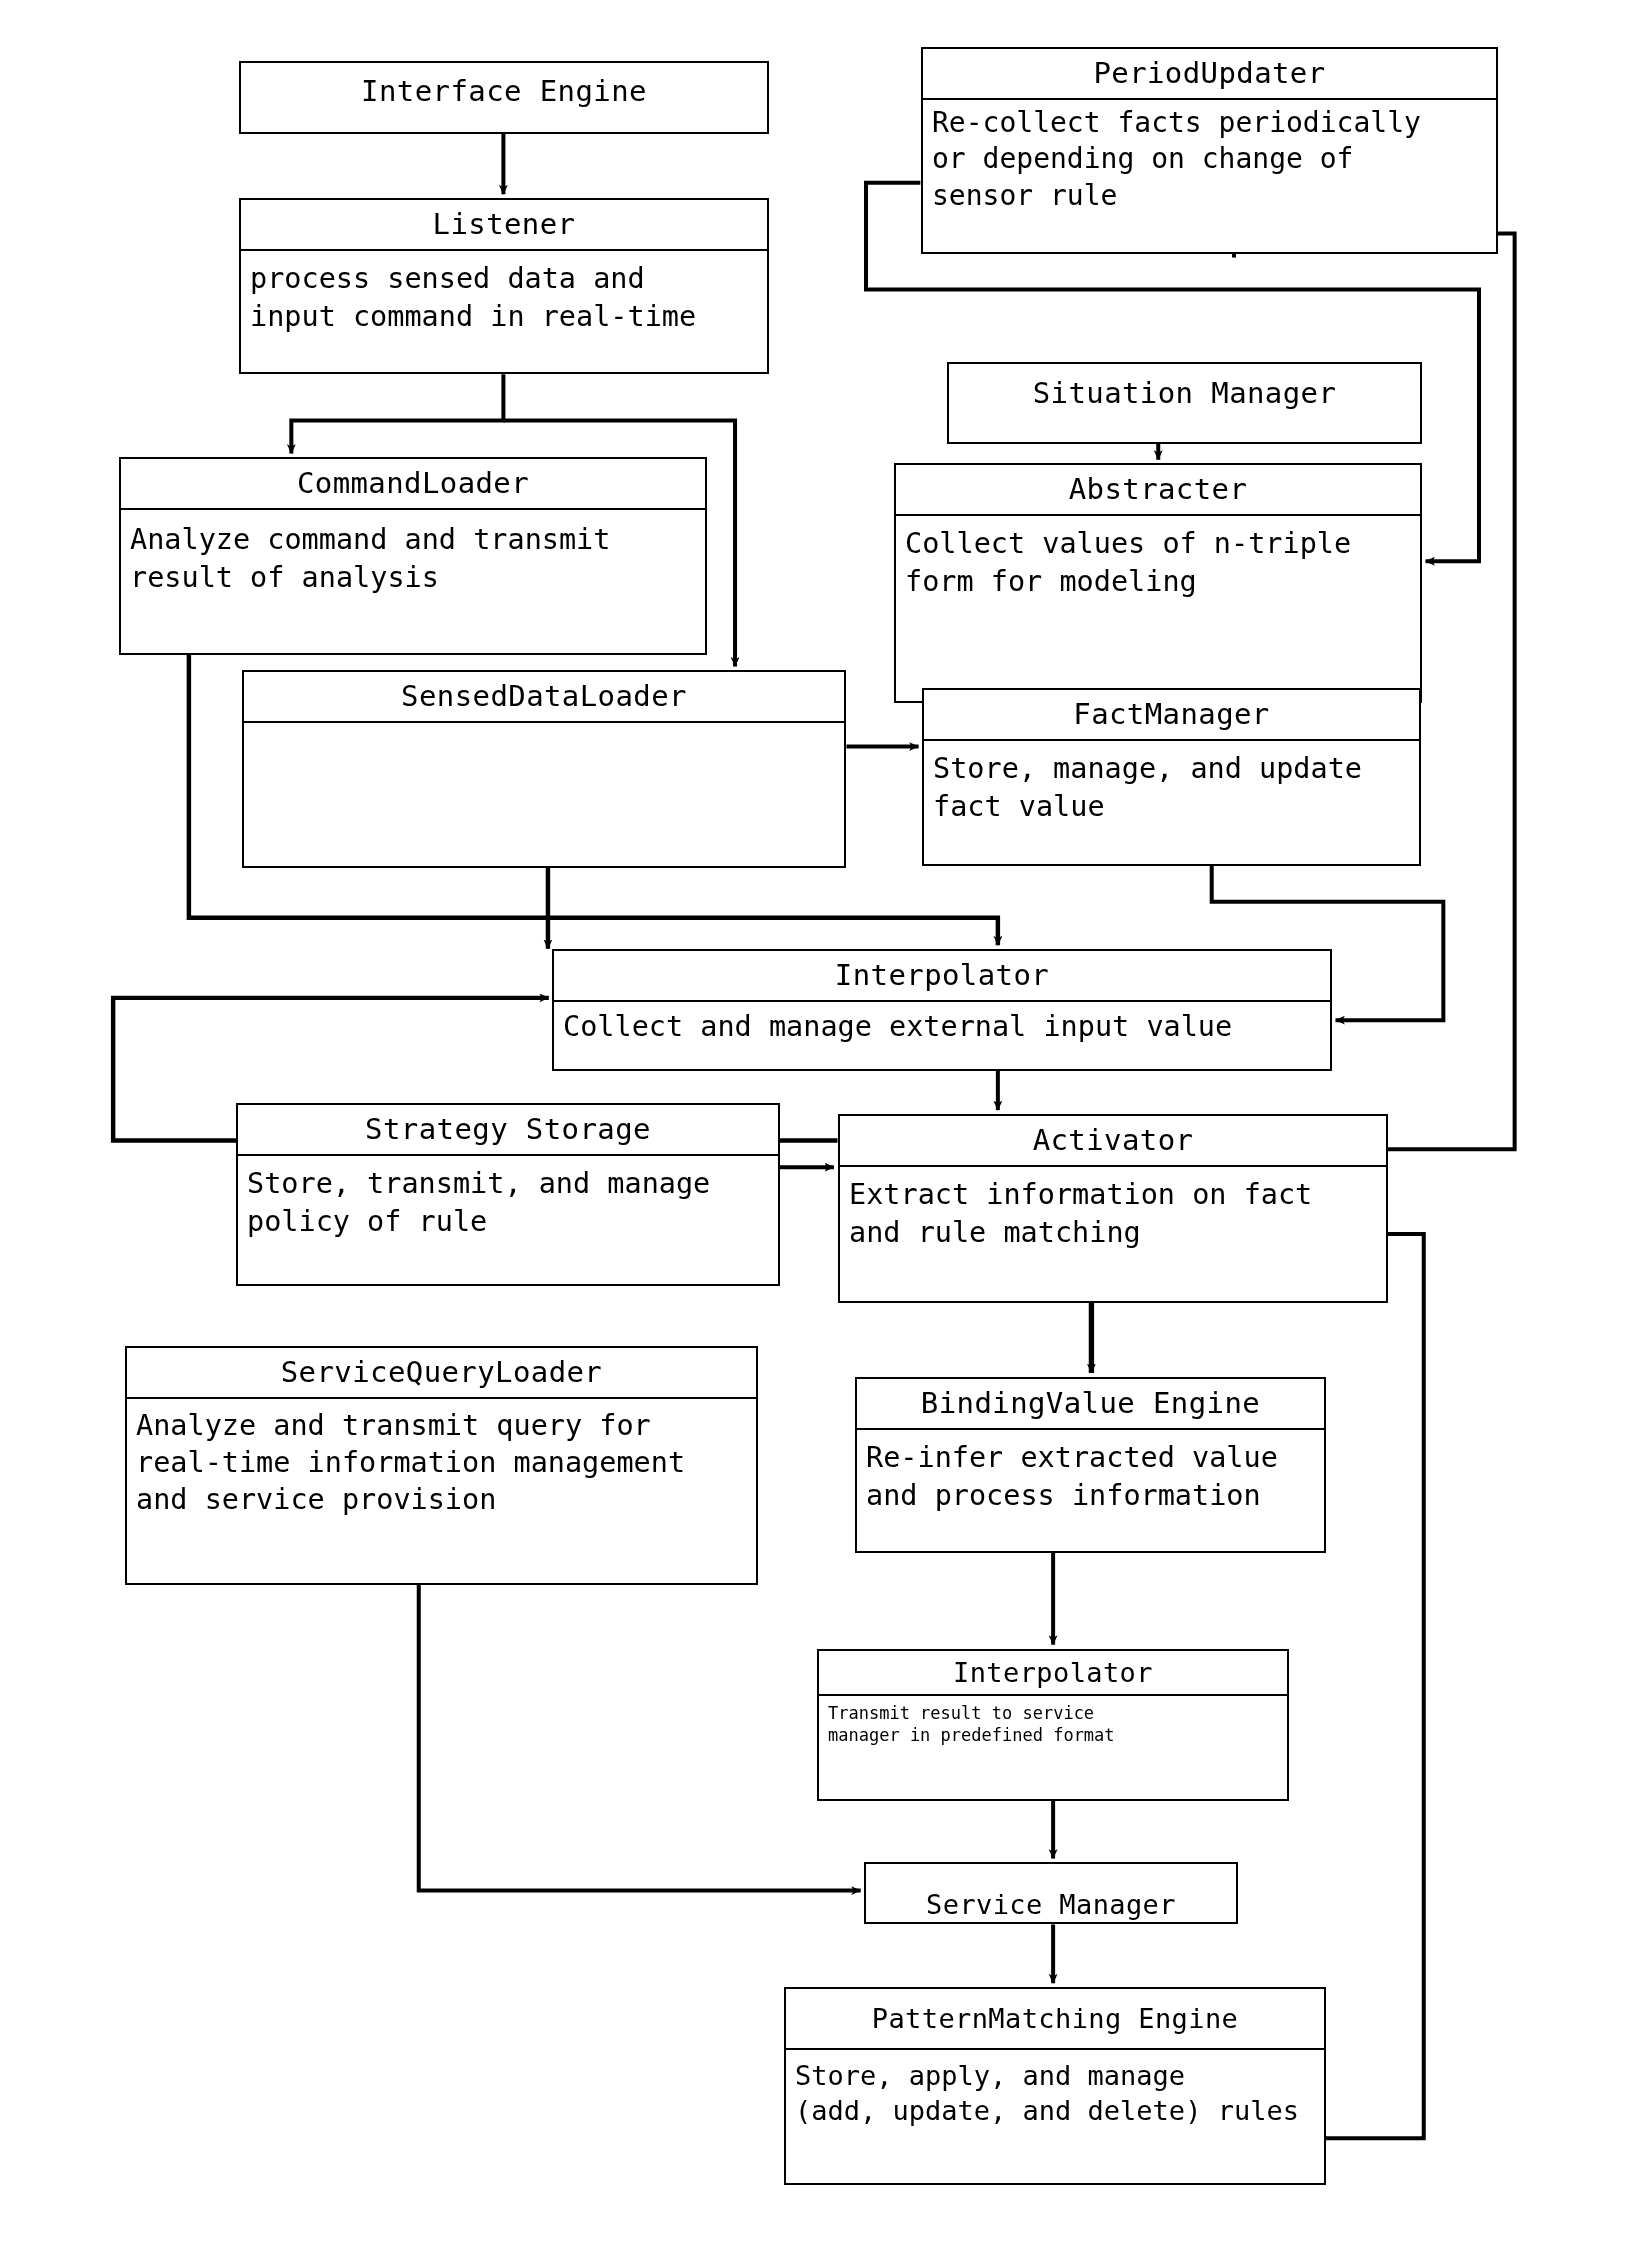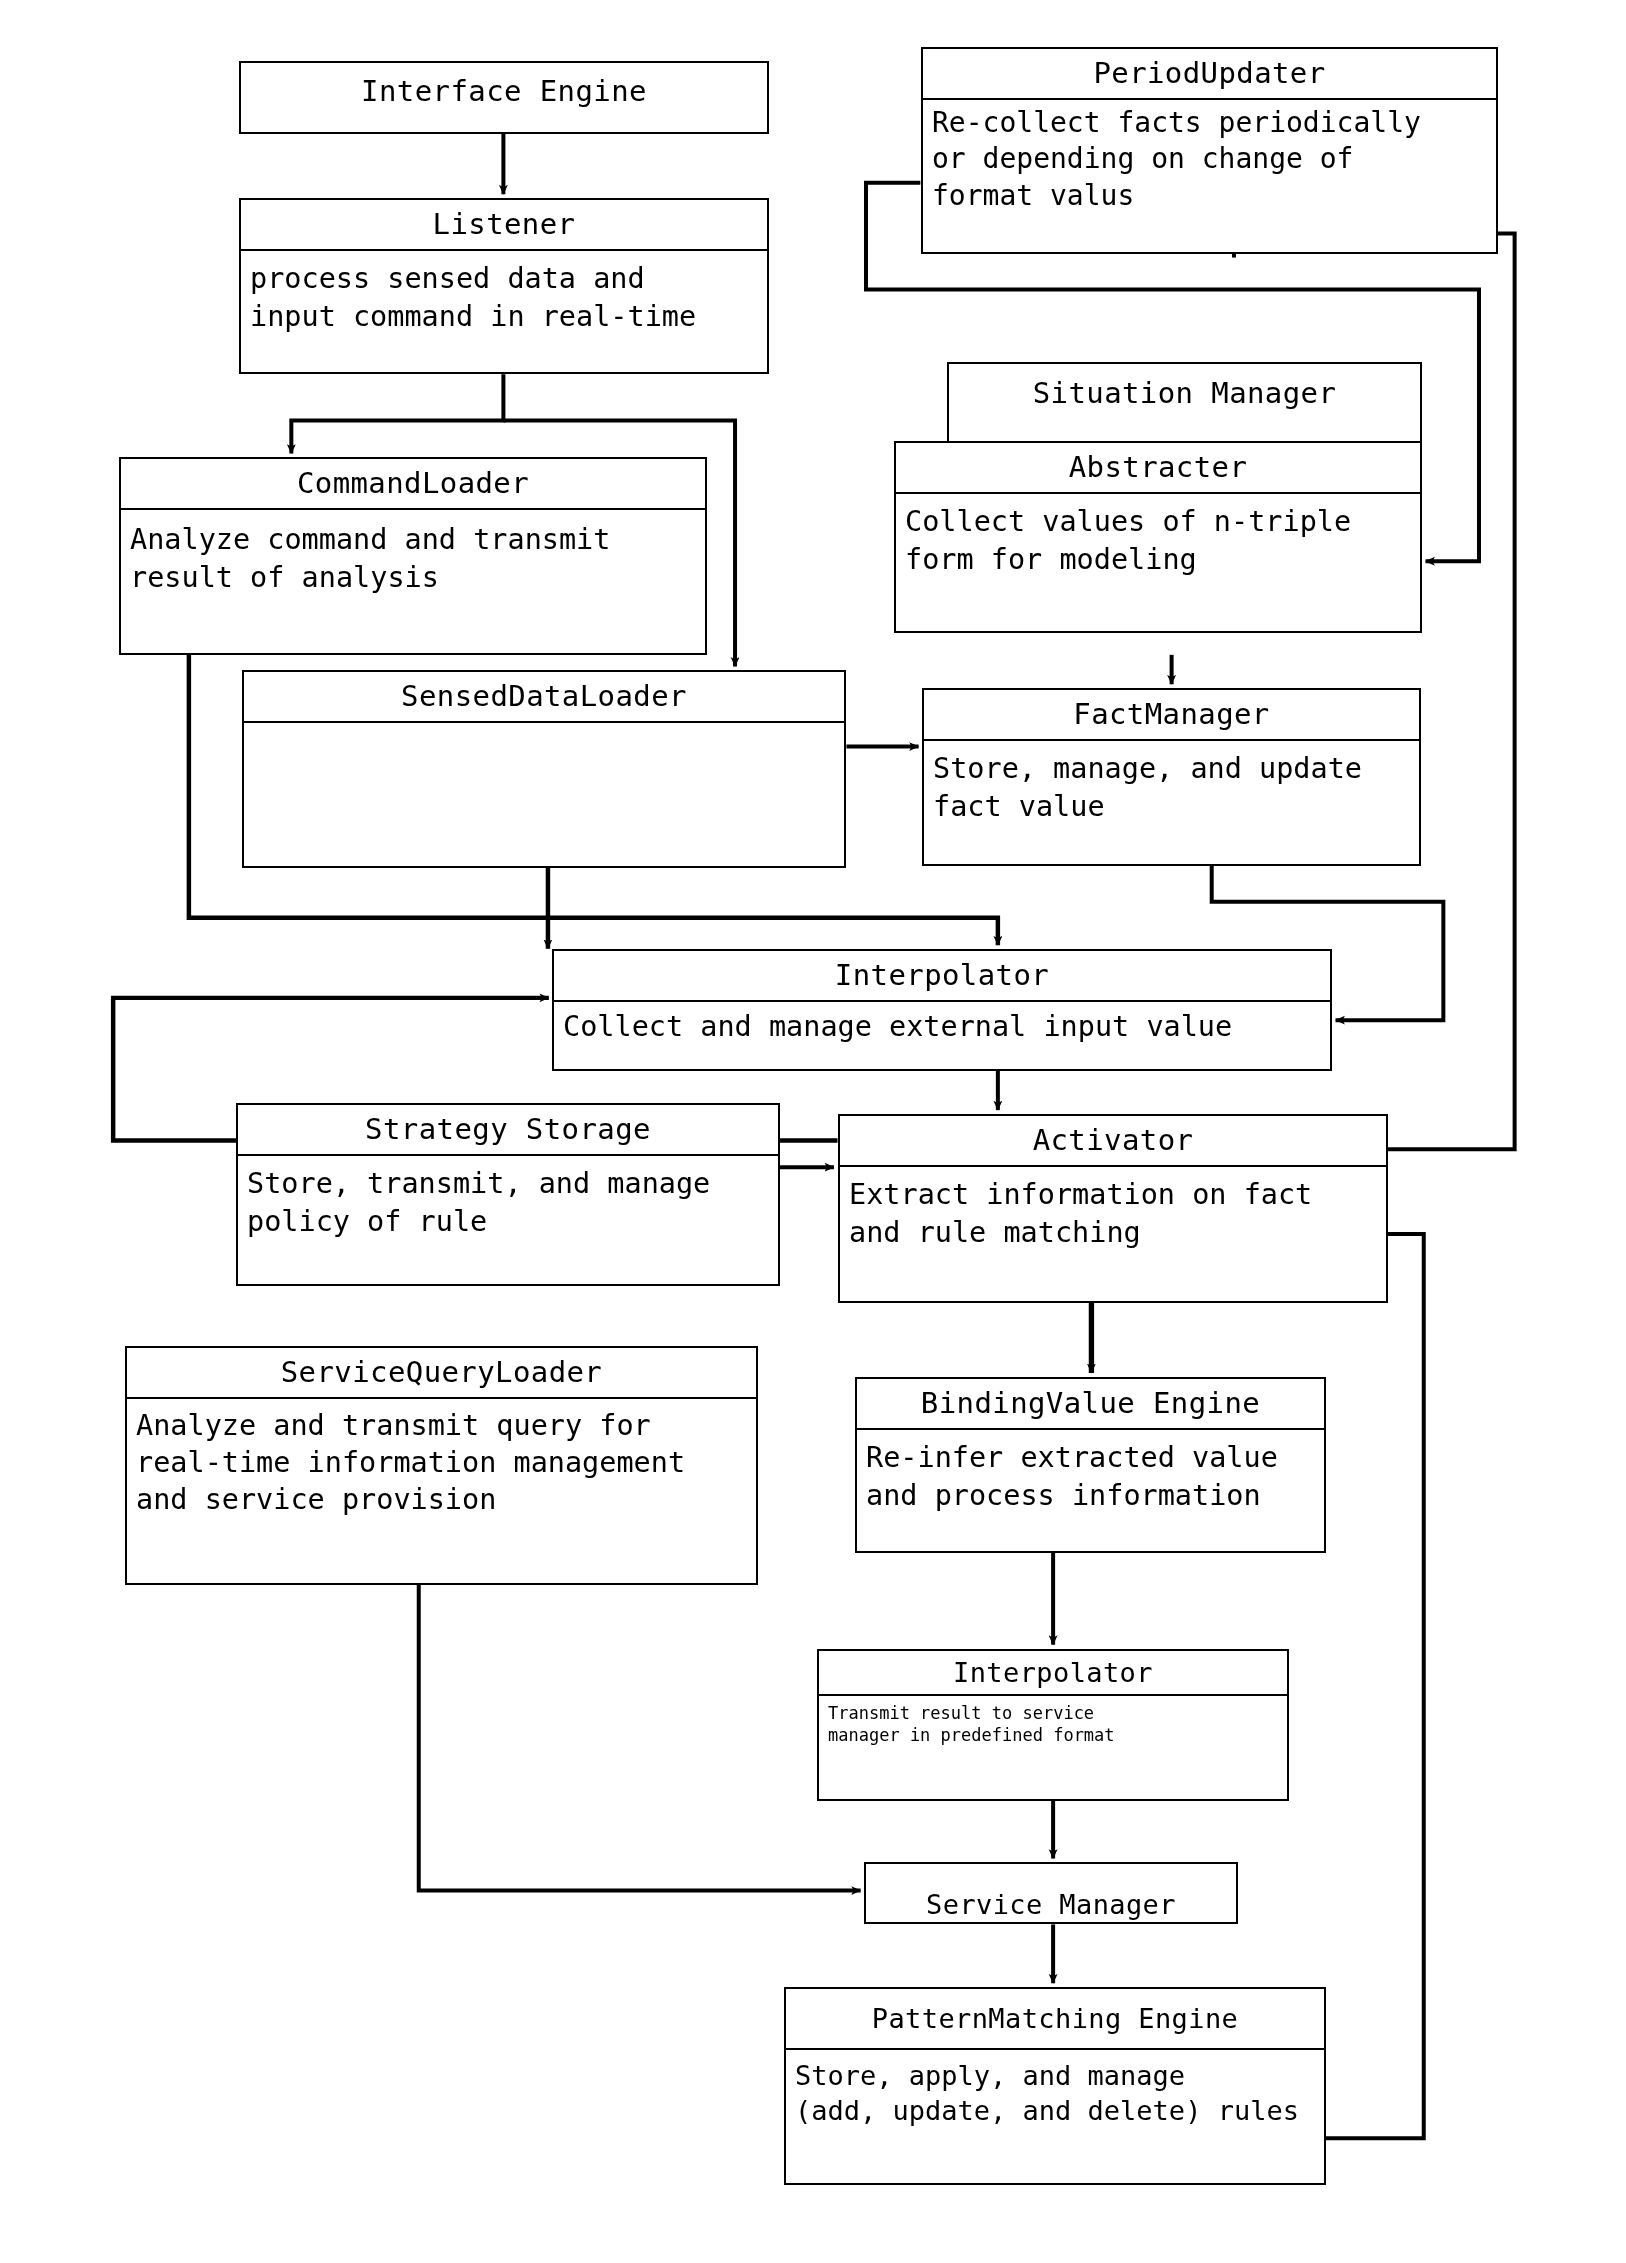--- a/index.html
+++ b/index.html
@@ -64,21 +64,21 @@
 
   #n-listener        { left: 239px;  top: 198px;  width: 530px;  height: 176px; }
   #n-listener .node-body { padding-top: 9px; }
 
   #n-situation-mgr   { left: 947px; top: 362px;  width: 475px;  height: 82px; }
   #n-situation-mgr .node-title { padding-top: 15px; }
 
   #n-command-loader  { left: 119px;  top: 457px;  width: 588px;  height: 198px; }
   #n-command-loader .node-body { padding-top: 10.7px; }
 
-  #n-abstracter      { left: 894px; top: 441px;  width: 528px;  height: 192px; }
+  #n-abstracter      { left: 894px; top: 463px;  width: 528px;  height: 240px; }
   #n-abstracter .node-body { padding-top: 9px; }
 
   #n-sensed-data     { left: 242px;  top: 670px;  width: 604px;  height: 198px; }
   #n-sensed-data .node-body { padding-top: 5.3px; line-height: 1.30; }
 
   #n-fact-manager    { left: 922px; top: 688px;  width: 499px;  height: 178px; }
   #n-fact-manager .node-body { padding-top: 9px; }
 
   #n-accumulater     { left: 552px;  top: 949px; width: 780px;  height: 122px; }
   #n-accumulater .node-body { padding-top: 5.3px; text-align: left; }
@@ -162,21 +162,21 @@
   </svg>
 
   <div class="node" id="n-interface-engine">
     <div class="node-title">Interface Engine</div>
   </div>
 
   <div class="node has-body" id="n-period-updater">
     <div class="node-title">PeriodUpdater</div>
     <div class="node-body">Re-collect facts periodically
 or depending on change of
-format valus</div>
+sensor rule</div>
   </div>
 
   <div class="node has-body" id="n-listener">
     <div class="node-title">Listener</div>
     <div class="node-body">process sensed data and
 input command in real-time</div>
   </div>
 
   <div class="node" id="n-situation-mgr">
     <div class="node-title">Situation Manager</div>

